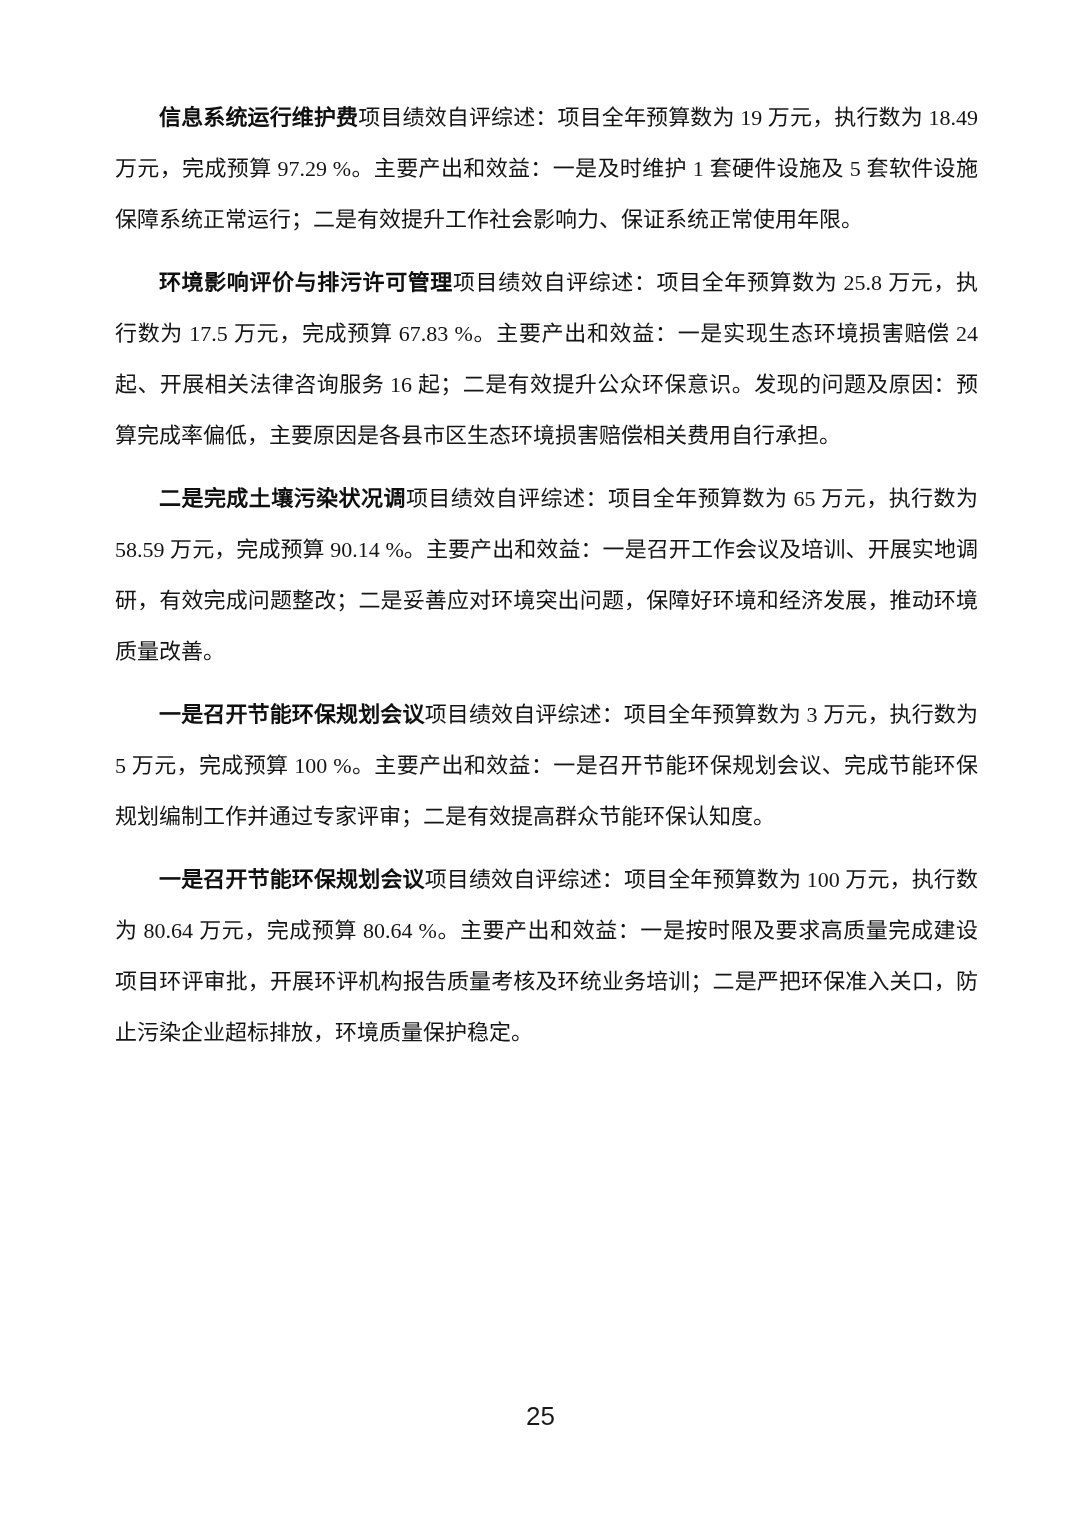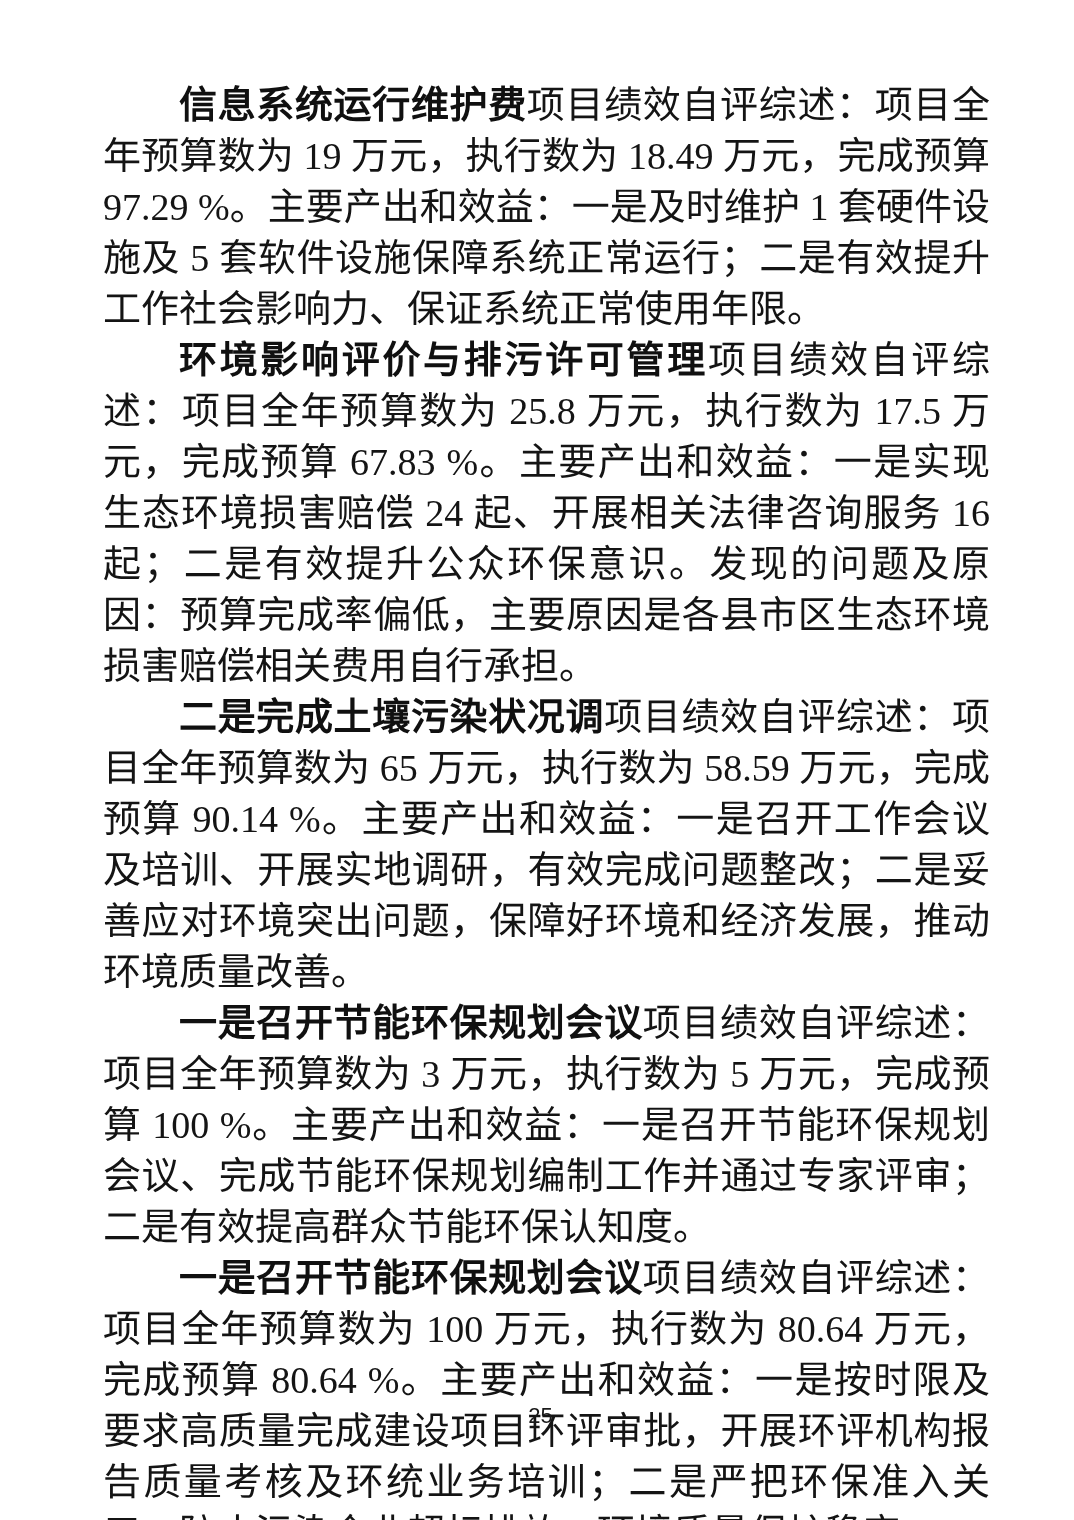--- a/index.html
+++ b/index.html
@@ -13,42 +13,42 @@
     height: 1520px;
     background: #ffffff;
     overflow: hidden;
     box-sizing: border-box;
   }
   .content {
     box-sizing: border-box;
     padding: 80px 84px 0 103px;
   }
   .para {
-    margin: 0;
+    margin: 12px;
     font-family: "Liberation Serif", "DejaVu Serif", serif;
-    font-size: 38px;
+    font-size: 22px;
     line-height: 51px;
     color: #141414;
     text-align: justify;
     text-indent: 2em;
     word-break: break-all;
   }
   .para-heading {
     font-family: "Liberation Sans", "DejaVu Sans", sans-serif;
     font-weight: 700;
     color: #101010;
   }
   .page-footer {
     position: absolute;
     top: 1402px;
     left: 7px;
     right: 0;
     text-align: center;
     font-family: "Liberation Sans", "DejaVu Sans", sans-serif;
-    font-size: 22px;
+    font-size: 26px;
     line-height: 28px;
     color: #1a1a1a;
   }
 </style>
 </head>
 <body>
 
 <div class="page">
   <div class="content">
 

